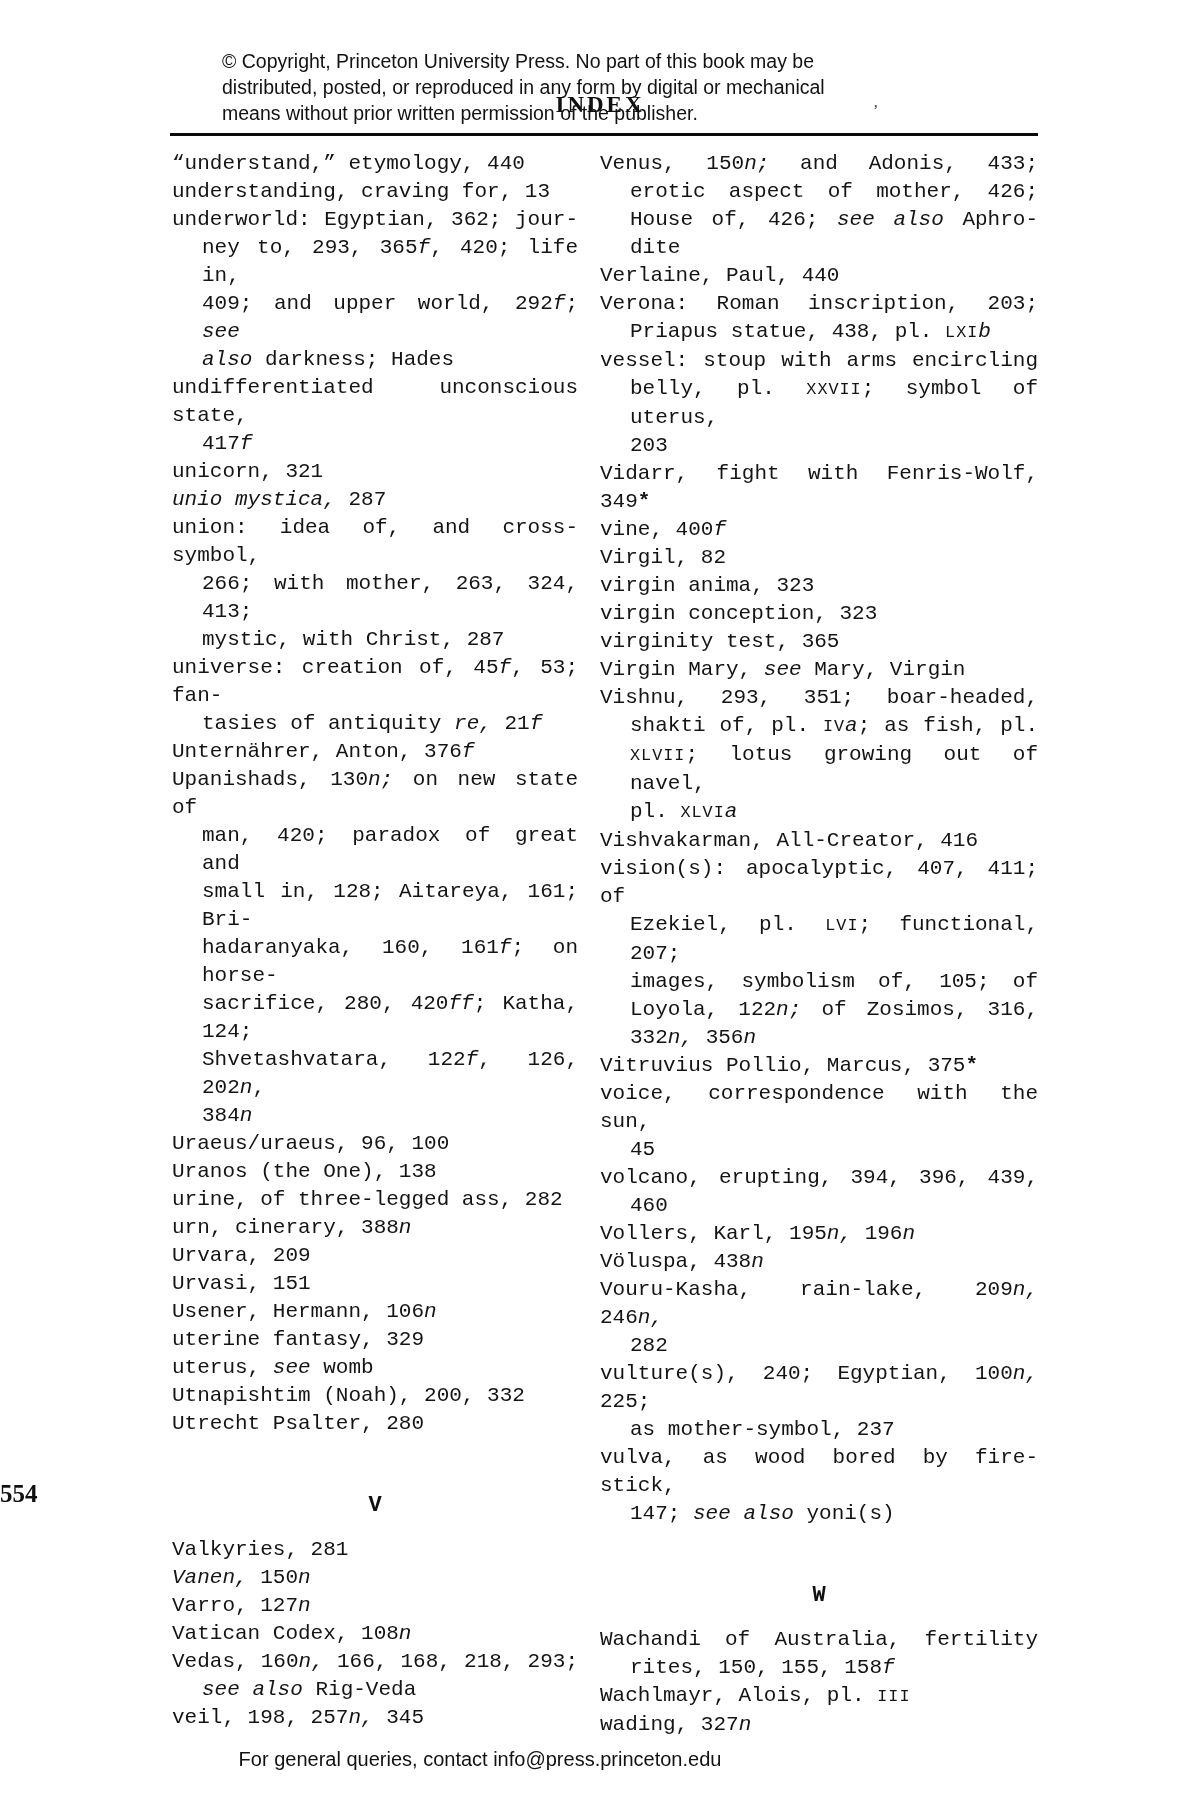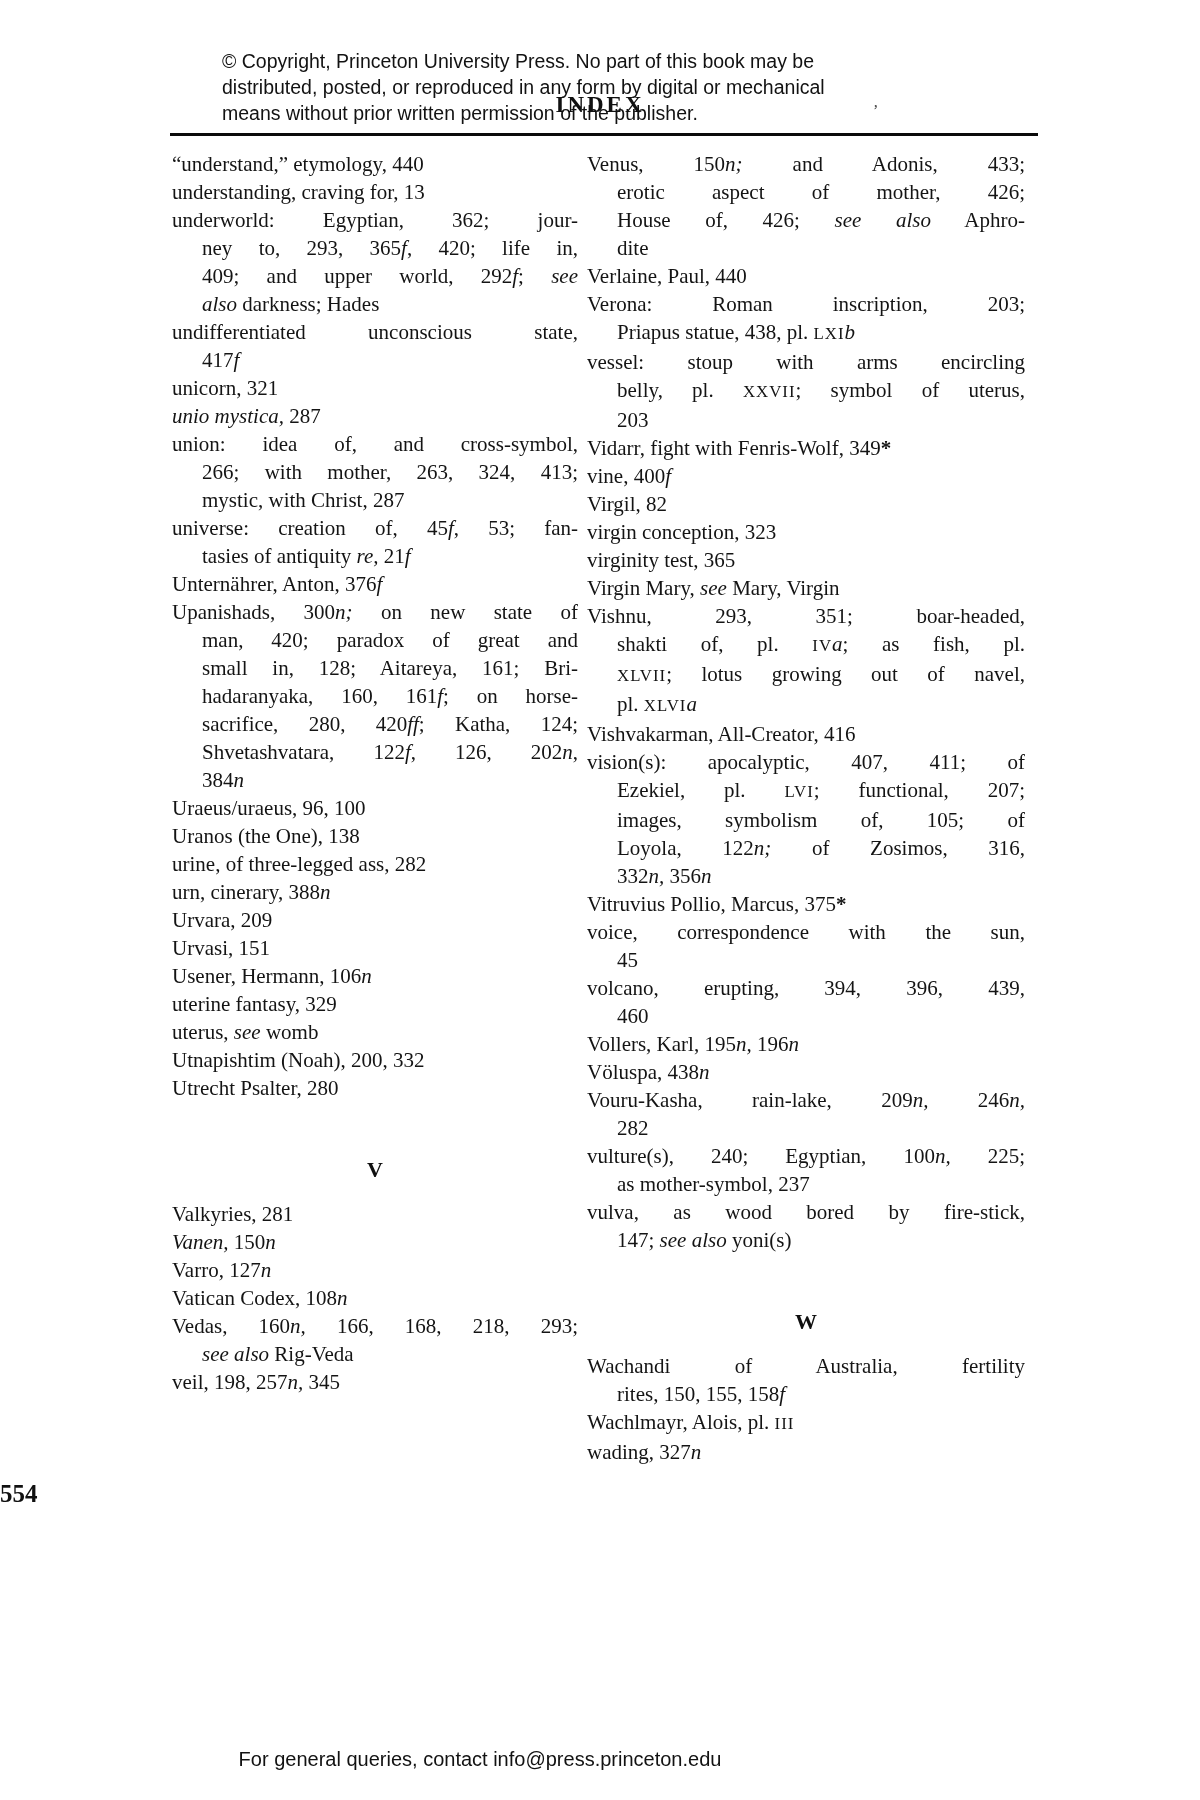--- a/index.html
+++ b/index.html
@@ -27,22 +27,22 @@
   .stray-mark {
     position:absolute; left:873px; top:102px;
     font-family:"Liberation Serif", serif; font-size:16px; color:#444;
   }
   .title-rule {
     position:absolute; left:170px; top:133px;
     width:868px; height:3px; background:#0a0a0a;
   }
   .columns {
     position:absolute; left:172px; top:150px; width:866px;
-    display:flex; gap:9px;
-    font-family:Liberation Serif, serif;
+    display:flex; gap:22px;
+    font-family:Liberation Mono, monospace;
     font-size:21px; color:#141414;
   }
   .col { flex:0 0 auto; }
   .col-left  { width:406px; }
   .col-right { width:438px; }
   .entry { margin:0; }
   .line {
     line-height:28px;
     text-align:justify;
     text-align-last:justify;
@@ -116,21 +116,21 @@
           <div class="line cont last"><span>mystic, with Christ, 287</span></div>
         </div>
         <div class="entry">
           <div class="line"><span>universe: creation of, 45</span><span class="it">f</span><span>, 53; fan-</span></div>
           <div class="line cont last"><span>tasies of antiquity </span><span class="it">re,</span><span> 21</span><span class="it">f</span></div>
         </div>
         <div class="entry">
           <div class="line last"><span>Unternährer, Anton, 376</span><span class="it">f</span></div>
         </div>
         <div class="entry">
-          <div class="line"><span>Upanishads, 300</span><span class="it">n;</span><span> on new state of</span></div>
+          <div class="line"><span>Upanishads, 130</span><span class="it">n;</span><span> on new state of</span></div>
           <div class="line cont"><span>man, 420; paradox of great and</span></div>
           <div class="line cont"><span>small in, 128; Aitareya, 161; Bri-</span></div>
           <div class="line cont"><span>hadaranyaka, 160, 161</span><span class="it">f</span><span>; on horse-</span></div>
           <div class="line cont"><span>sacrifice, 280, 420</span><span class="it">ff</span><span>; Katha, 124;</span></div>
           <div class="line cont"><span>Shvetashvatara, 122</span><span class="it">f</span><span>, 126, 202</span><span class="it">n</span><span>,</span></div>
           <div class="line cont last"><span>384</span><span class="it">n</span></div>
         </div>
         <div class="entry">
           <div class="line last"><span>Uraeus/uraeus, 96, 100</span></div>
         </div>
@@ -207,20 +207,23 @@
         <div class="entry">
           <div class="line last"><span>Vidarr, fight with Fenris-Wolf, 349</span><span class="bd">*</span></div>
         </div>
         <div class="entry">
           <div class="line last"><span>vine, 400</span><span class="it">f</span></div>
         </div>
         <div class="entry">
           <div class="line last"><span>Virgil, 82</span></div>
         </div>
         <div class="entry">
+          <div class="line last"><span>virgin anima, 323</span></div>
+        </div>
+        <div class="entry">
           <div class="line last"><span>virgin conception, 323</span></div>
         </div>
         <div class="entry">
           <div class="line last"><span>virginity test, 365</span></div>
         </div>
         <div class="entry">
           <div class="line last"><span>Virgin Mary, </span><span class="it">see</span><span> Mary, Virgin</span></div>
         </div>
         <div class="entry">
           <div class="line"><span>Vishnu, 293, 351; boar-headed,</span></div>

